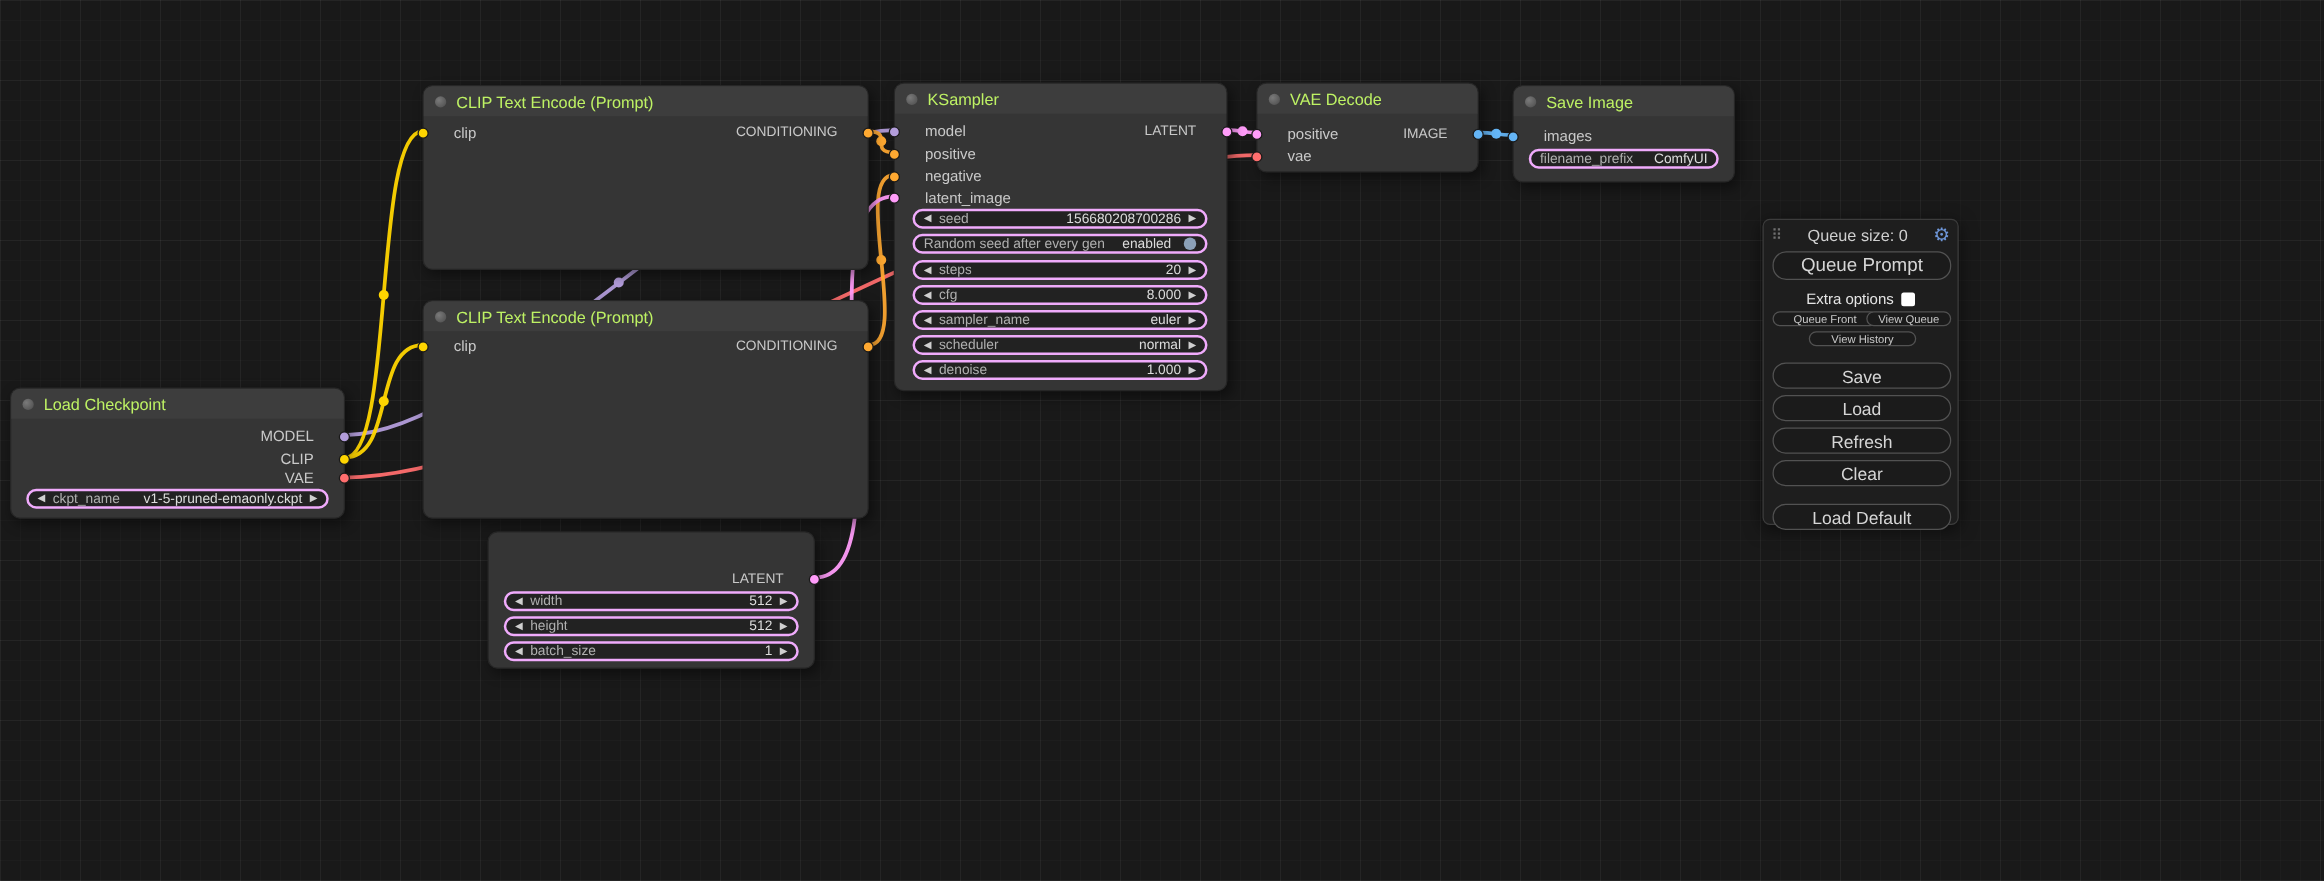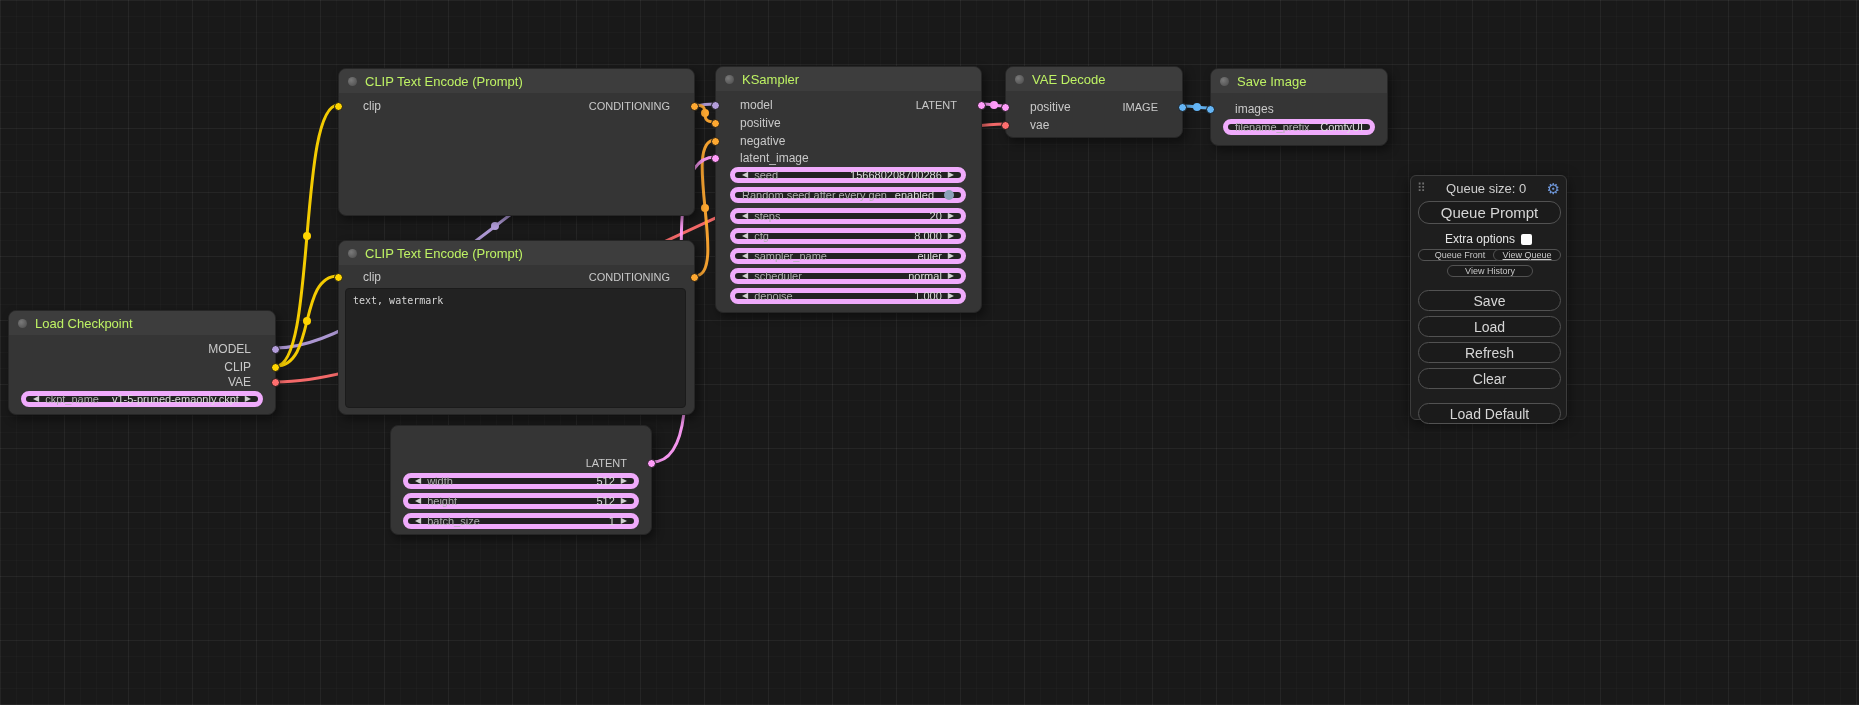--- a/index.html
+++ b/index.html
@@ -26,21 +26,21 @@
   }
   .cdot{width:9px;height:9px;border-radius:50%;background:radial-gradient(circle at 35% 35%, #7a7a7a, #4a4a4a);flex:none;}
   .ntitle{font-size:13px;color:#bef264;white-space:nowrap;}
   .slot{position:absolute;height:16px;display:flex;align-items:center;gap:20px;font-size:12px;color:#c9c9c9;white-space:nowrap;}
   .slot.in{left:-5px;}
   .slot.out{right:-5px;}
   .dot{width:9px;height:9px;border-radius:50%;border:1px solid #191919;box-sizing:border-box;flex:none;}
   .c-model{background:#B39DDB;} .c-clip{background:#FFD500;} .c-vae{background:#FF6E6E;}
   .c-cond{background:#FFA931;} .c-latent{background:#FF9CF9;} .c-image{background:#64B5F6;}
   .widget{
-    position:absolute;height:16px;background:#222;border:5px solid #f0abfc;border-radius:9px;
+    position:absolute;height:16px;background:#222;border:2px solid #f0abfc;border-radius:9px;
     display:flex;align-items:center;gap:6px;padding:0 7px;font-size:11px;color:#b4b4b4;
     box-sizing:border-box;white-space:nowrap;
   }
   .widget .wl{color:#b0b0b0;overflow:hidden;}
   .widget .wv{margin-left:auto;color:#dcdcdc;}
   .arr{color:#cfcfcf;font-size:8px;line-height:1;flex:none;}
   .knob{width:10px;height:10px;border-radius:50%;background:#8ba1b8;flex:none;margin-left:4px;}
   .textbox{
     position:absolute;background:#222;border:1px solid #1b1b1b;border-radius:4px;
     font-family:"DejaVu Sans Mono",monospace;font-size:10px;line-height:1.4;color:#d4d4d4;
@@ -135,21 +135,20 @@
     <span class="ntitle">CLIP Text Encode (Prompt)</span>
   </div>
   <div class="slot in" style="top:28px;">
     <span class="dot c-clip"></span>
     <span>clip</span>
   </div>
   <div class="slot out" style="top:28px;font-size:11px;">
     <span>CONDITIONING</span>
     <span class="dot c-cond"></span>
   </div>
-  <div class="textbox" style="left:6px;right:8px;top:47px;height:120px;">text, watermark</div>
 </div>
 
 <div class="node" style="left:390px;top:425px;width:262px;height:110px;">
   <div class="slot out" style="top:29px;font-size:11px;">
     <span>LATENT</span>
     <span class="dot c-latent"></span>
   </div>
   <div class="widget" style="left:12px;right:12px;top:47px;">
     <span class="arr">◀</span>
     <span class="wl">width</span>
@@ -278,20 +277,20 @@
     <span class="drag">⠿</span>
     <span class="qsize">Queue size: 0</span>
     <span class="gear">⚙</span>
   </div>
   <div class="mbtn qp">Queue Prompt</div>
   <div class="extra">
     <span>Extra options</span>
     <span class="chk"></span>
   </div>
   <div class="mbtn sm" style="left:7px;top:73px;width:84px;">Queue Front</div>
-  <div class="mbtn sm" style="left:82px;top:73px;width:68px;text-decoration:underline;">View Queue</div>
+  <div class="mbtn sm" style="left:82px;top:73px;width:68px;">View Queue</div>
   <div class="mbtn sm" style="left:36px;top:89px;width:86px;">View History</div>
   <div class="mbtn big" style="top:114px;">Save</div>
   <div class="mbtn big" style="top:140px;">Load</div>
   <div class="mbtn big" style="top:166px;">Refresh</div>
   <div class="mbtn big" style="top:192px;">Clear</div>
   <div class="mbtn big" style="top:227px;">Load Default</div>
 </div>
 
 </body></html>

